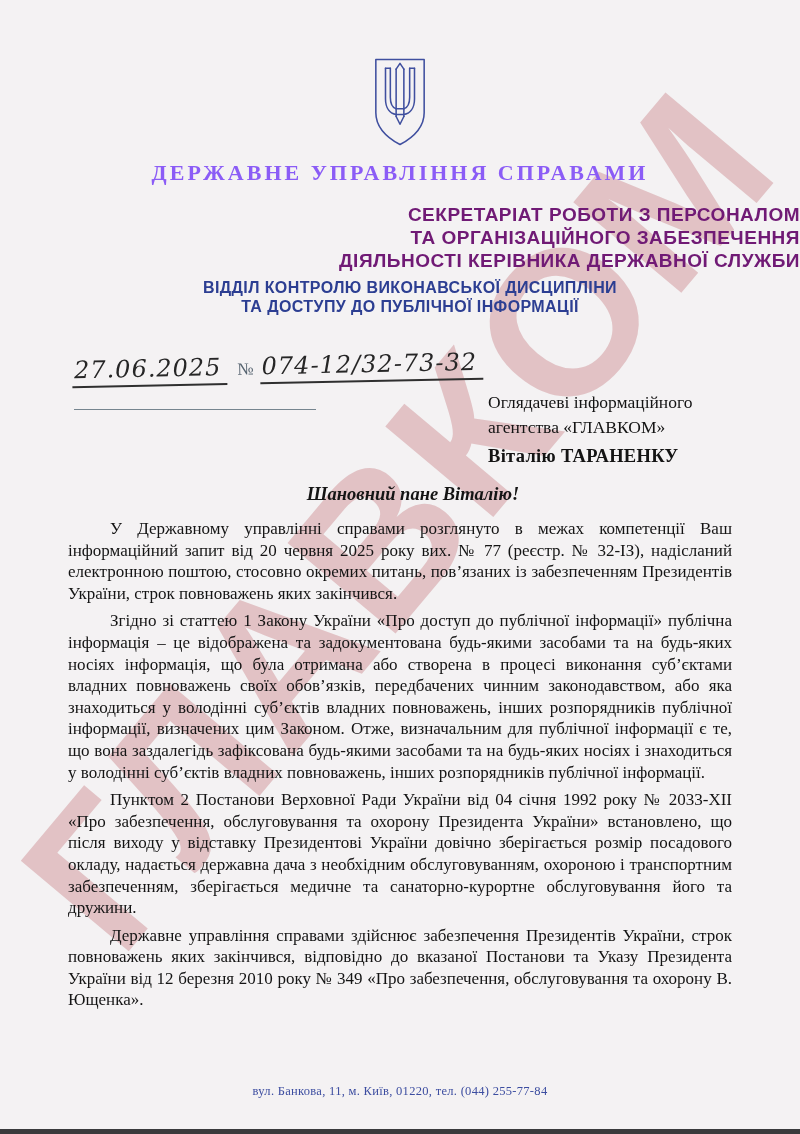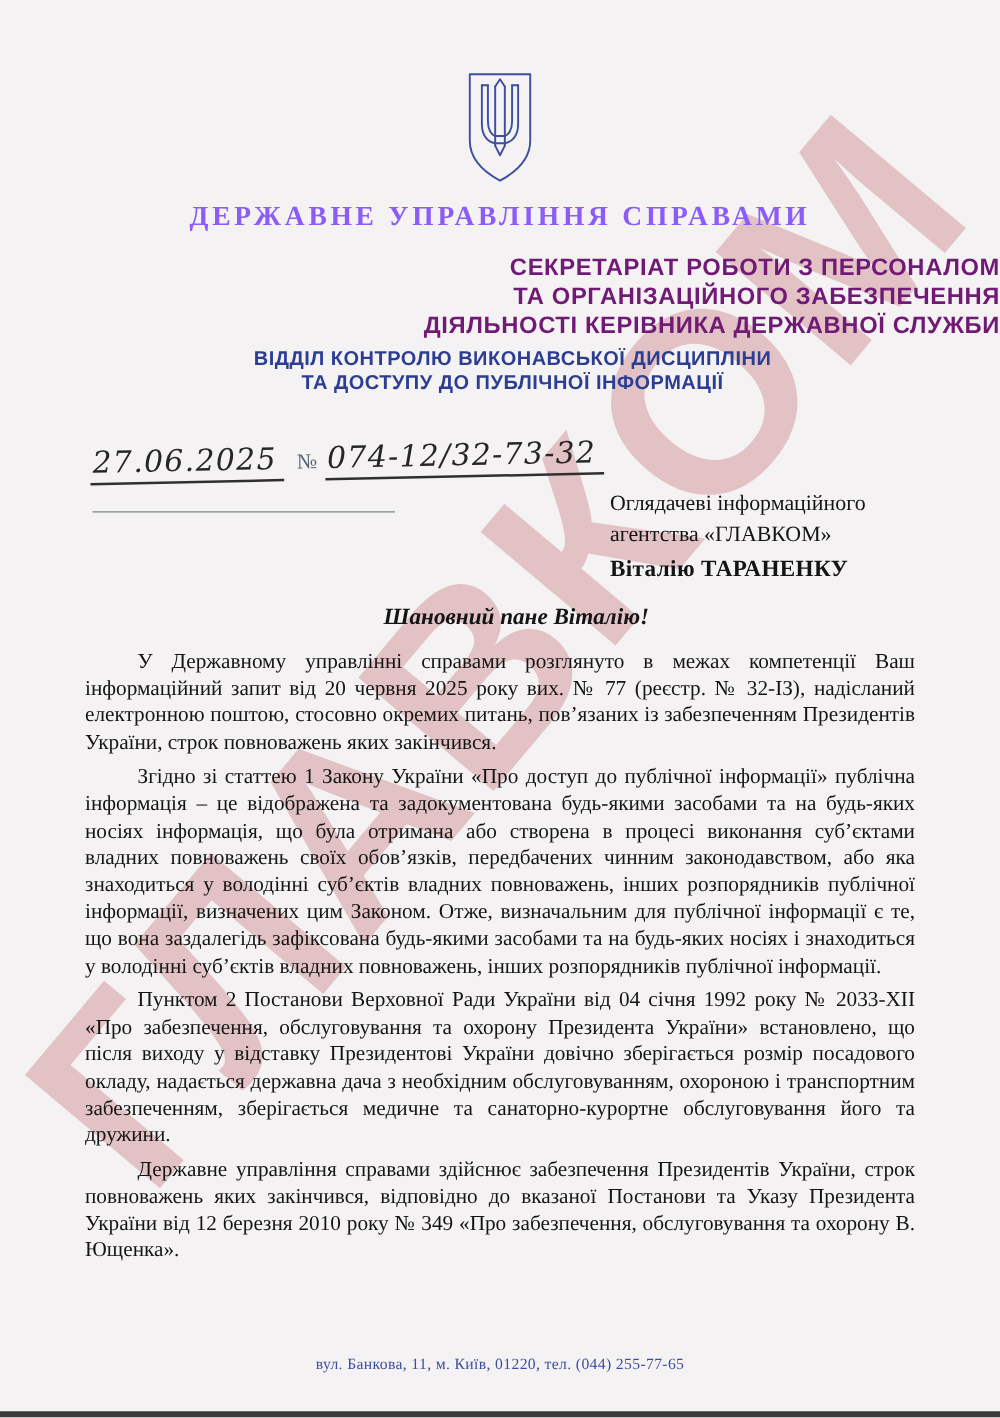--- a/index.html
+++ b/index.html
@@ -188,18 +188,18 @@
 
     <div class="salutation">Шановний пане Віталію!</div>
 
     <div class="body-text">
       <p>У Державному управлінні справами розглянуто в межах компетенції Ваш інформаційний запит від 20 червня 2025 року вих. № 77 (реєстр. № 32-ІЗ), надісланий електронною поштою, стосовно окремих питань, пов’язаних із забезпеченням Президентів України, строк повноважень яких закінчився.</p>
       <p>Згідно зі статтею 1 Закону України «Про доступ до публічної інформації» публічна інформація – це відображена та задокументована будь-якими засобами та на будь-яких носіях інформація, що була отримана або створена в процесі виконання суб’єктами владних повноважень своїх обов’язків, передбачених чинним законодавством, або яка знаходиться у володінні суб’єктів владних повноважень, інших розпорядників публічної інформації, визначених цим Законом. Отже, визначальним для публічної інформації є те, що вона заздалегідь зафіксована будь-якими засобами та на будь-яких носіях і знаходиться у володінні суб’єктів владних повноважень, інших розпорядників публічної інформації.</p>
       <p>Пунктом 2 Постанови Верховної Ради України від 04 січня 1992 року № 2033-XII «Про забезпечення, обслуговування та охорону Президента України» встановлено, що після виходу у відставку Президентові України довічно зберігається розмір посадового окладу, надається державна дача з необхідним обслуговуванням, охороною і транспортним забезпеченням, зберігається медичне та санаторно-курортне обслуговування його та дружини.</p>
       <p>Державне управління справами здійснює забезпечення Президентів України, строк повноважень яких закінчився, відповідно до вказаної Постанови та Указу Президента України від 12 березня 2010 року № 349 «Про забезпечення, обслуговування та охорону В. Ющенка».</p>
     </div>
 
-    <div class="footer">вул. Банкова, 11, м. Київ, 01220, тел. (044) 255-77-65</div>
+    <div class="footer">вул. Банкова, 11, м. Київ, 01220, тел. (044) 255-77-84</div>
 
     <div class="bottom-strip"></div>
 
   </div>
 </div>
 
 </body></html>

